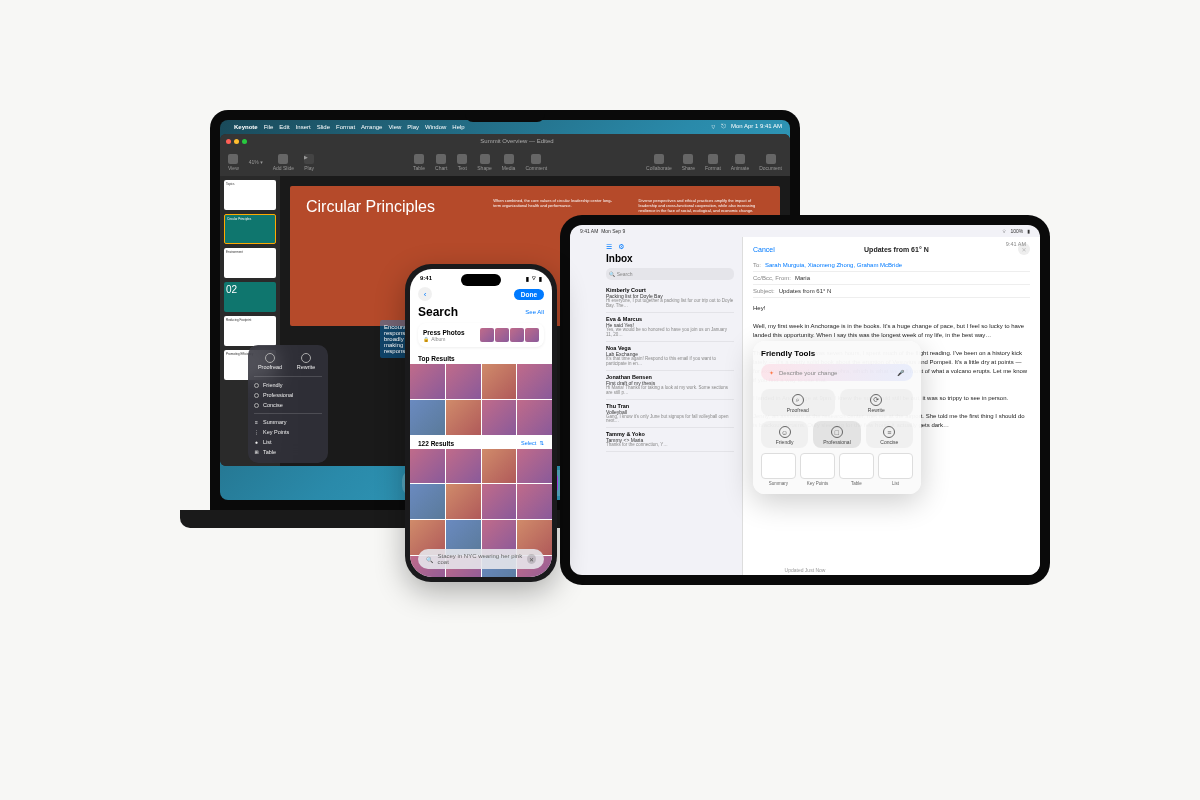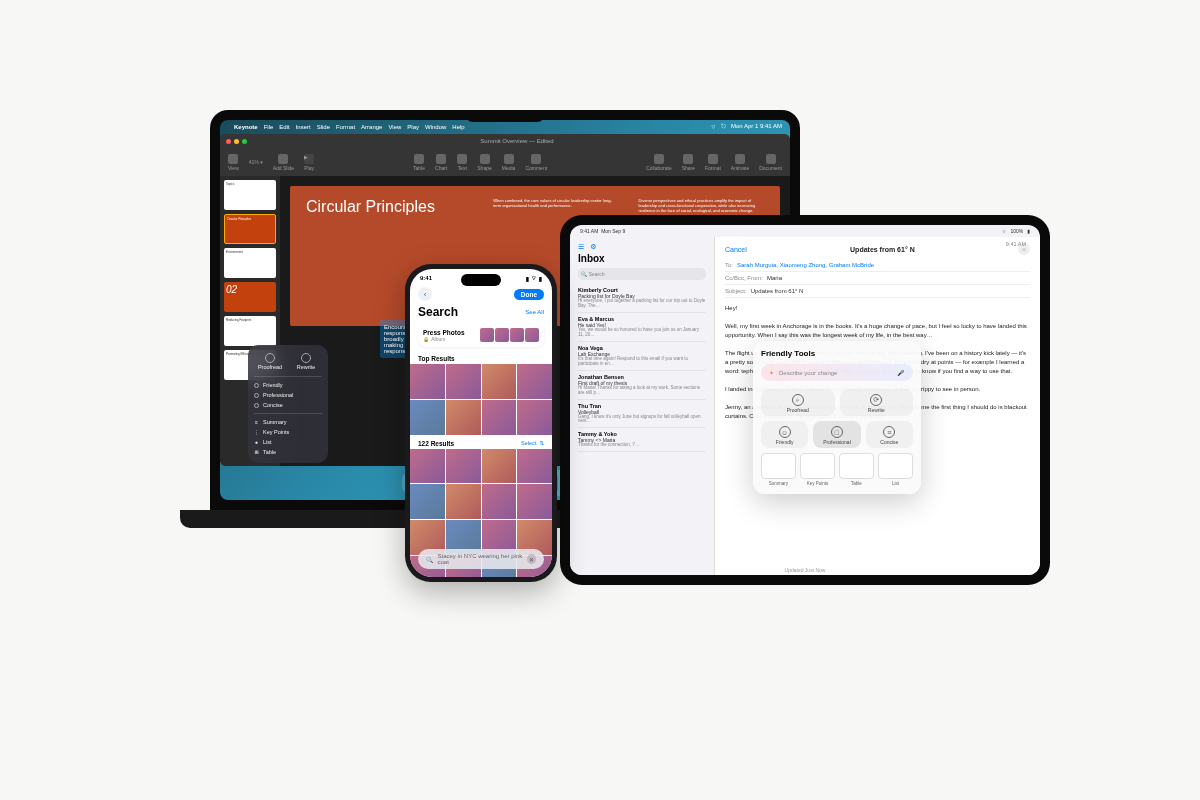--- a/index.html
+++ b/index.html
@@ -23,21 +23,21 @@
 .tl-yellow { background: #ffbd2e; }
 .tl-green { background: #27c93f; }
 .keynote-title { margin: 0 auto; font-size: 6px; color: #aaa; }
 .keynote-toolbar { height: 28px; background: #353535; display: flex; align-items: center; padding: 0 8px; gap: 10px; font-size: 5px; color: #999; }
 .keynote-toolbar-item { display: flex; flex-direction: column; align-items: center; gap: 1px; }
 .keynote-toolbar-icon { width: 10px; height: 10px; background: #666; border-radius: 2px; }
 .keynote-toolbar-right { margin-left: auto; display: flex; gap: 10px; }
 .keynote-body { display: flex; position: absolute; top: 42px; left: 0; right: 0; bottom: 0; }
 .keynote-sidebar { width: 60px; background: #2a2a2a; padding: 4px; display: flex; flex-direction: column; gap: 4px; }
 .keynote-thumb { width: 100%; height: 30px; background: #fff; border-radius: 2px; font-size: 4px; padding: 2px; display: flex; flex-direction: column; }
-.thumb-orange { background: #c2410c; font-style: italic; }
+.thumb-orange { background: #0f766e; }
 .keynote-canvas { flex: 1; background: #1a1a1a; display: flex; align-items: flex-start; justify-content: center; padding: 10px 10px; }
 .keynote-slide { width: 100%; height: 140px; background: #b54a2a; border-radius: 2px; padding: 12px 16px; display: flex; gap: 20px; color: #fff; }
 .slide-title { font-size: 16px; font-weight: 400; line-height: 1.1; }
 .slide-text { font-size: 4px; line-height: 1.3; width: 30%; }
 .slide-highlight { position: absolute; left: 160px; top: 200px; width: 100px; background: rgba(0,150,255,0.35); color: #fff; font-size: 6px; padding: 4px; border-radius: 2px; }
 
 .writing-tools-mac { position: absolute; left: 28px; top: 225px; width: 80px; background: rgba(50,50,60,0.85); backdrop-filter: blur(10px); border-radius: 10px; padding: 6px; color: #eee; font-size: 5.5px; }
 .wt-mac-row { display: flex; gap: 4px; margin-bottom: 4px; }
 .wt-mac-btn { flex: 1; display: flex; flex-direction: column; align-items: center; gap: 1px; padding: 2px 0; }
 .wt-mac-icon { width: 10px; height: 10px; border-radius: 50%; border: 1px solid #aaa; }
@@ -49,21 +49,21 @@
 .mac-dock { position: absolute; bottom: 4px; left: 50%; transform: translateX(-50%); height: 26px; background: rgba(255,255,255,0.2); backdrop-filter: blur(8px); border-radius: 10px; display: flex; align-items: center; gap: 4px; padding: 3px 6px; }
 .dock-icon { width: 18px; height: 18px; border-radius: 4px; }
 
 
 .ipad { position: absolute; left: 560px; top: 215px; width: 490px; height: 370px; background: #0a0a0a; border-radius: 22px; padding: 10px; }
 .ipad-display { width: 100%; height: 100%; background: #f2f2f7; border-radius: 12px; overflow: hidden; position: relative; }
 .ipad-statusbar { height: 12px; display: flex; align-items: center; padding: 0 10px; font-size: 5px; color: #333; justify-content: space-between; }
 .ipad-statusbar-right { display: flex; gap: 4px; align-items: center; }
 
 .mail-app { position: absolute; top: 12px; left: 0; right: 0; bottom: 0; display: flex; }
-.mail-sidebar { width: 145px; background: rgba(242,242,247,0.85); padding: 6px 8px; font-size: 6px; border-right: 1px solid #ddd; }
+.mail-sidebar { width: 145px; background: rgba(242,242,247,0.85); padding: 6px 8px; font-size: 6px; border-right: 1px solid #ddd; margin-left: 28px; }
 .mail-sidebar-title { font-size: 10px; font-weight: 700; color: #000; margin: 2px 0 4px; }
 .mail-sidebar::before { content: ""; }
 .mail-search { background: rgba(0,0,0,0.05); border-radius: 5px; padding: 3px; margin-bottom: 4px; color: #888; font-size: 5px; }
 .mail-list-item { padding: 3px 0; border-bottom: 1px solid rgba(0,0,0,0.06); font-size: 5px; }
 .mail-list-from { font-weight: 600; color: #000; font-size: 5.5px; }
 .mail-list-subj { color: #333; }
 .mail-list-prev { color: #888; font-size: 4.5px; line-height: 1.1; }
 
 .mail-compose { flex: 1; background: #fff; padding: 6px 10px; font-size: 6px; color: #222; position: relative; }
 .compose-header { display: flex; align-items: center; justify-content: space-between; margin-bottom: 4px; }

